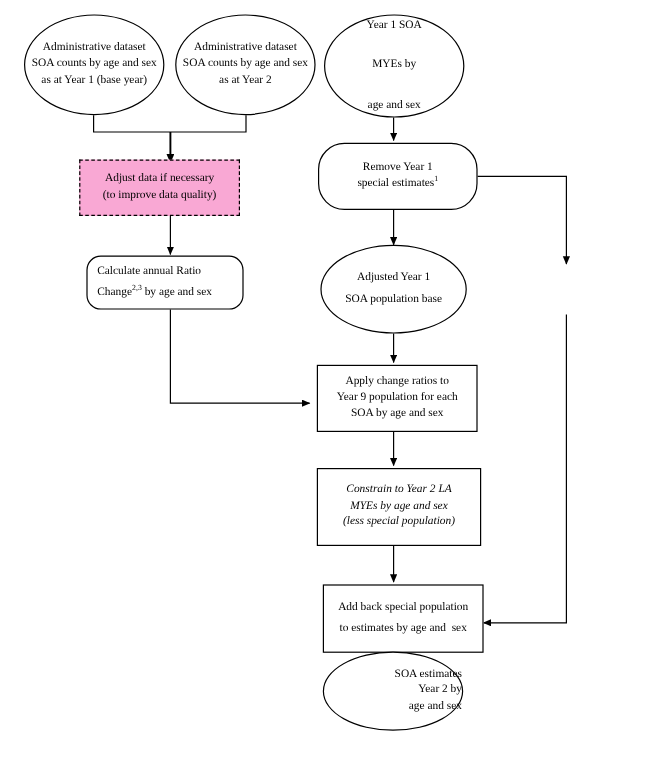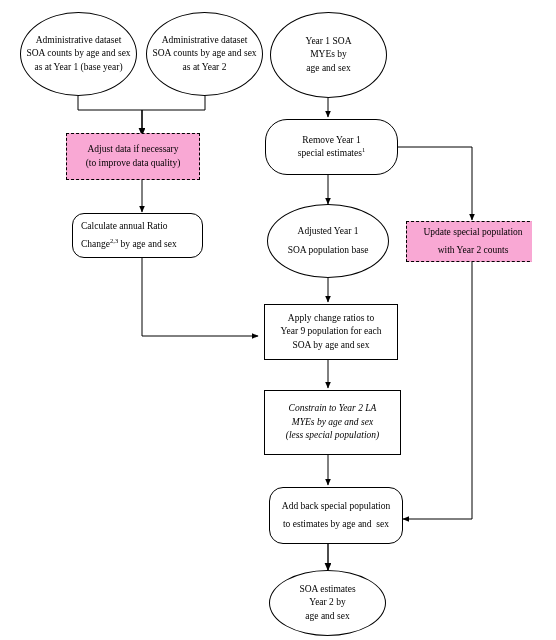--- a/index.html
+++ b/index.html
@@ -127,21 +127,21 @@
     <span class="ln">SOA counts by age and sex</span>
     <span class="ln">as at Year 1 (base year)</span>
   </div>
 
   <div class="node oval" style="left:146px; top:12px; width:117px; height:84px;">
     <span class="ln">Administrative dataset</span>
     <span class="ln">SOA counts by age and sex</span>
     <span class="ln">as at Year 2</span>
   </div>
 
-  <div class="node oval" style="left:270px; top:12px; width:117px; height:86px;">
+  <div class="node oval" style="left:270px; top:12px; width:117px; height:86px;gap:20px;">
     <span class="ln">Year 1 SOA</span>
     <span class="ln">MYEs by</span>
     <span class="ln">age and sex</span>
   </div>
 
   <div class="node box-dashed" style="left:66px; top:133px; width:134px; height:47px;">
     <span class="ln">Adjust data if necessary</span>
     <span class="ln">(to improve data quality)</span>
   </div>
 
@@ -153,41 +153,37 @@
   <div class="node box leftal" style="left:72px; top:213px; width:131px; height:45px;">
     <span class="ln">Calculate annual Ratio</span>
     <span class="ln" style="margin-top:4px;"><span>Change</span><span class="sup">2,3</span><span> by age and sex</span></span>
   </div>
 
   <div class="node oval" style="left:267px; top:204px; width:122px; height:74px;">
     <span class="ln" style="margin-bottom:5px;">Adjusted Year 1</span>
     <span class="ln">SOA population base</span>
   </div>
 
-  <div class="node box-dashed" style="left:406px; top:221px; width:134px; height:41px;">
-    <span class="ln" style="margin-bottom:4px;">Update special population</span>
-    <span class="ln">with Year 2 counts</span>
-  </div>
 
   <div class="node box" style="left:264px; top:304px; width:134px; height:56px;">
     <span class="ln">Apply change ratios to</span>
     <span class="ln">Year 9 population for each</span>
     <span class="ln">SOA by age and sex</span>
   </div>
 
   <div class="node box" style="left:264px; top:390px; width:137px; height:65px;font-style:italic;">
     <span class="ln">Constrain to Year 2 LA</span>
     <span class="ln">MYEs by age and sex</span>
     <span class="ln" style="margin-top:0;">(less special population)</span>
   </div>
 
-  <div class="node box" style="left:269px; top:487px; width:134px; height:57px;border-radius:14px;">
+  <div class="node box" style="left:269px; top:487px; width:134px; height:57px;">
     <span class="ln" style="margin-bottom:5px;">Add back special population</span>
     <span class="ln">to estimates by age and  sex</span>
   </div>
 
-  <div class="node oval" style="left:269px; top:570px; width:117px; height:66px;">
+  <div class="node oval" style="left:269px; top:543px; width:117px; height:66px;align-items:flex-end;">
     <span class="ln">SOA estimates</span>
     <span class="ln">Year 2 by</span>
     <span class="ln">age and sex</span>
   </div>
 
 </div>
 
 </body></html>

